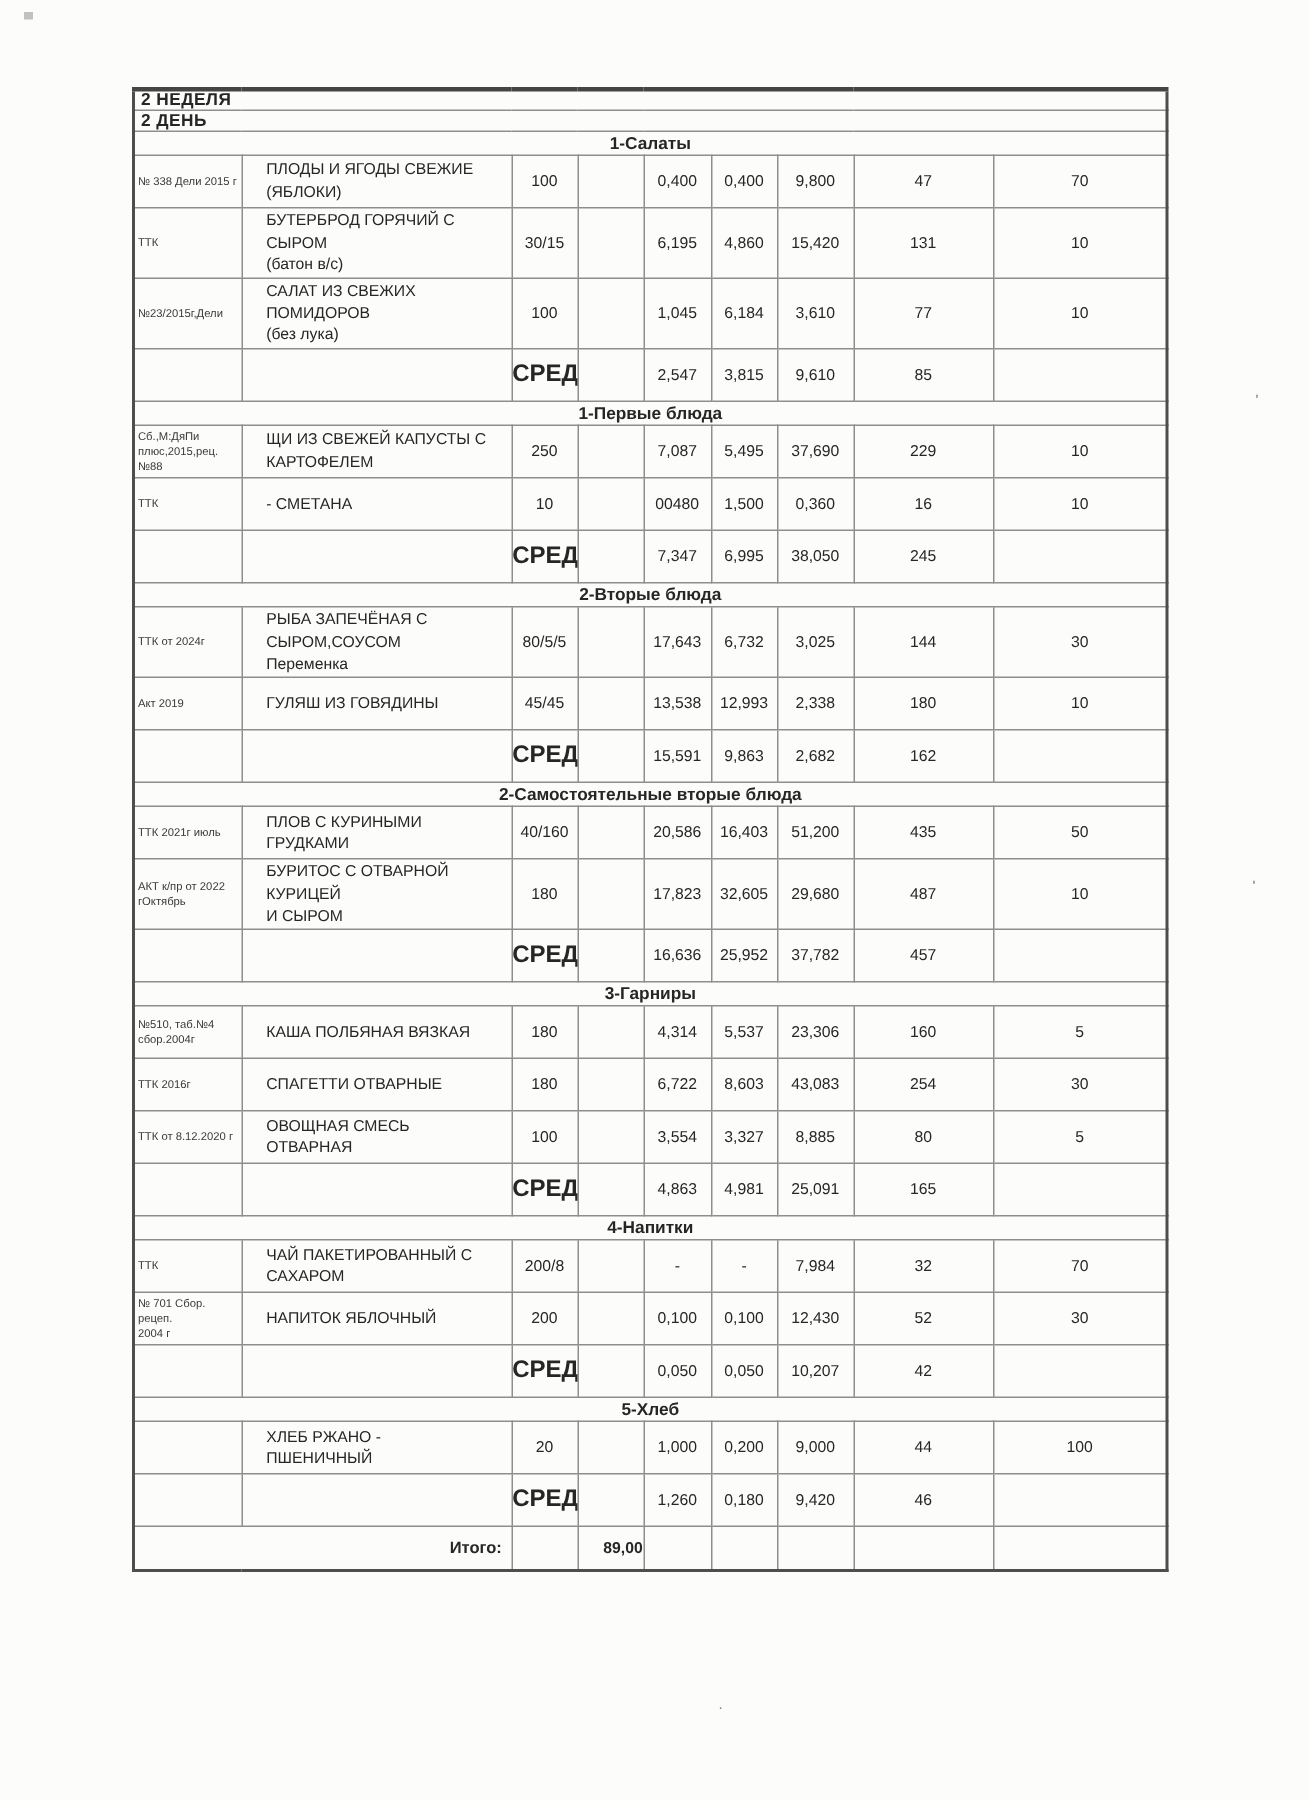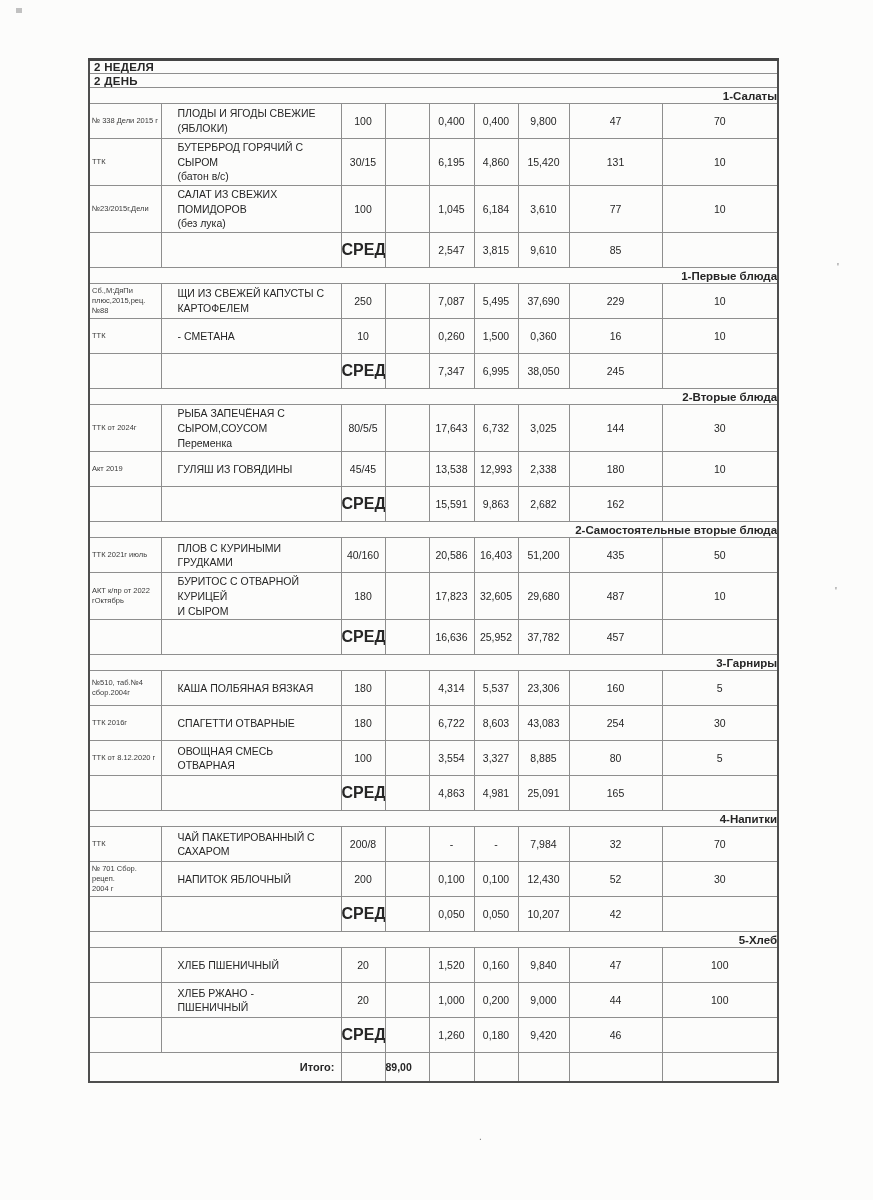--- a/index.html
+++ b/index.html
@@ -17,28 +17,28 @@
   td{
     border:1px solid #8e8e8e;padding:0;vertical-align:middle;
     overflow:hidden;color:#262626;
   }
   tr.r-top{height:14px;}
   tr.r-sec{height:16px;}
   tr.r-data{height:35px;}
   tr.r-avg{height:35px;}
   tr.r-total{height:29px;padding-left:40px;}
   td.top{font-weight:bold;font-size:11.5px;text-align:left;padding-left:4px;letter-spacing:.3px;margin-top:24px;}
-  td.sec{font-weight:bold;font-size:11.5px;text-align:right;}
+  td.sec{font-weight:bold;font-size:11.5px;text-align:center;}
   td.c{font-size:7.5px;line-height:1.35;padding:1px 2px;white-space:pre-line;color:#3a3a3a;margin-left:19px;}
   td.n{font-size:10.5px;line-height:1.4;padding:1px 16px;white-space:pre-line;}
   td.p{font-size:10.5px;text-align:center;}
   td.v{font-size:10.5px;text-align:center;}
   td.avgl{font-weight:bold;font-size:16px;text-align:right;}
   td.totl{font-weight:bold;font-size:11px;text-align:right;padding-right:6px;}
-  td.totv{font-weight:bold;font-size:10.5px;text-align:left;}
+  td.totv{font-weight:bold;font-size:10.5px;text-align:right;}
   .speck{position:absolute;font-size:10px;color:#7b7b7b;}
   .corner-mark{position:absolute;left:16px;top:8px;width:6px;height:5px;background:#adadad;opacity:.75;}
 </style>
 </head>
 <body>
 
 <div class="corner-mark"></div>
 
 <table class="menu">
   <colgroup>
@@ -126,21 +126,21 @@
     <td class="v">5,495</td>
     <td class="v">37,690</td>
     <td class="v">229</td>
     <td class="v">10</td>
   </tr>
   <tr class="r-data">
     <td class="c">ТТК</td>
     <td class="n">- СМЕТАНА</td>
     <td class="p">10</td>
     <td class="v"></td>
-    <td class="v">0,260</td>
+    <td class="v">00480</td>
     <td class="v">1,500</td>
     <td class="v">0,360</td>
     <td class="v">16</td>
     <td class="v">10</td>
   </tr>
   <tr class="r-avg">
     <td class="c"></td>
     <td class="n"></td>
     <td class="avgl">СРЕД:</td>
     <td class="v"></td>
@@ -314,31 +314,20 @@
     <td class="v">10,207</td>
     <td class="v">42</td>
     <td class="v"></td>
   </tr>
 
   <tr class="r-sec">
         <td class="sec" colspan="9">5-Хлеб</td>
       </tr>
   <tr class="r-data">
     <td class="c"></td>
-    <td class="n">ХЛЕБ ПШЕНИЧНЫЙ</td>
-    <td class="p">20</td>
-    <td class="v"></td>
-    <td class="v">1,520</td>
-    <td class="v">0,160</td>
-    <td class="v">9,840</td>
-    <td class="v">47</td>
-    <td class="v">100</td>
-  </tr>
-  <tr class="r-data">
-    <td class="c"></td>
     <td class="n">ХЛЕБ РЖАНО - ПШЕНИЧНЫЙ</td>
     <td class="p">20</td>
     <td class="v"></td>
     <td class="v">1,000</td>
     <td class="v">0,200</td>
     <td class="v">9,000</td>
     <td class="v">44</td>
     <td class="v">100</td>
   </tr>
   <tr class="r-avg">

